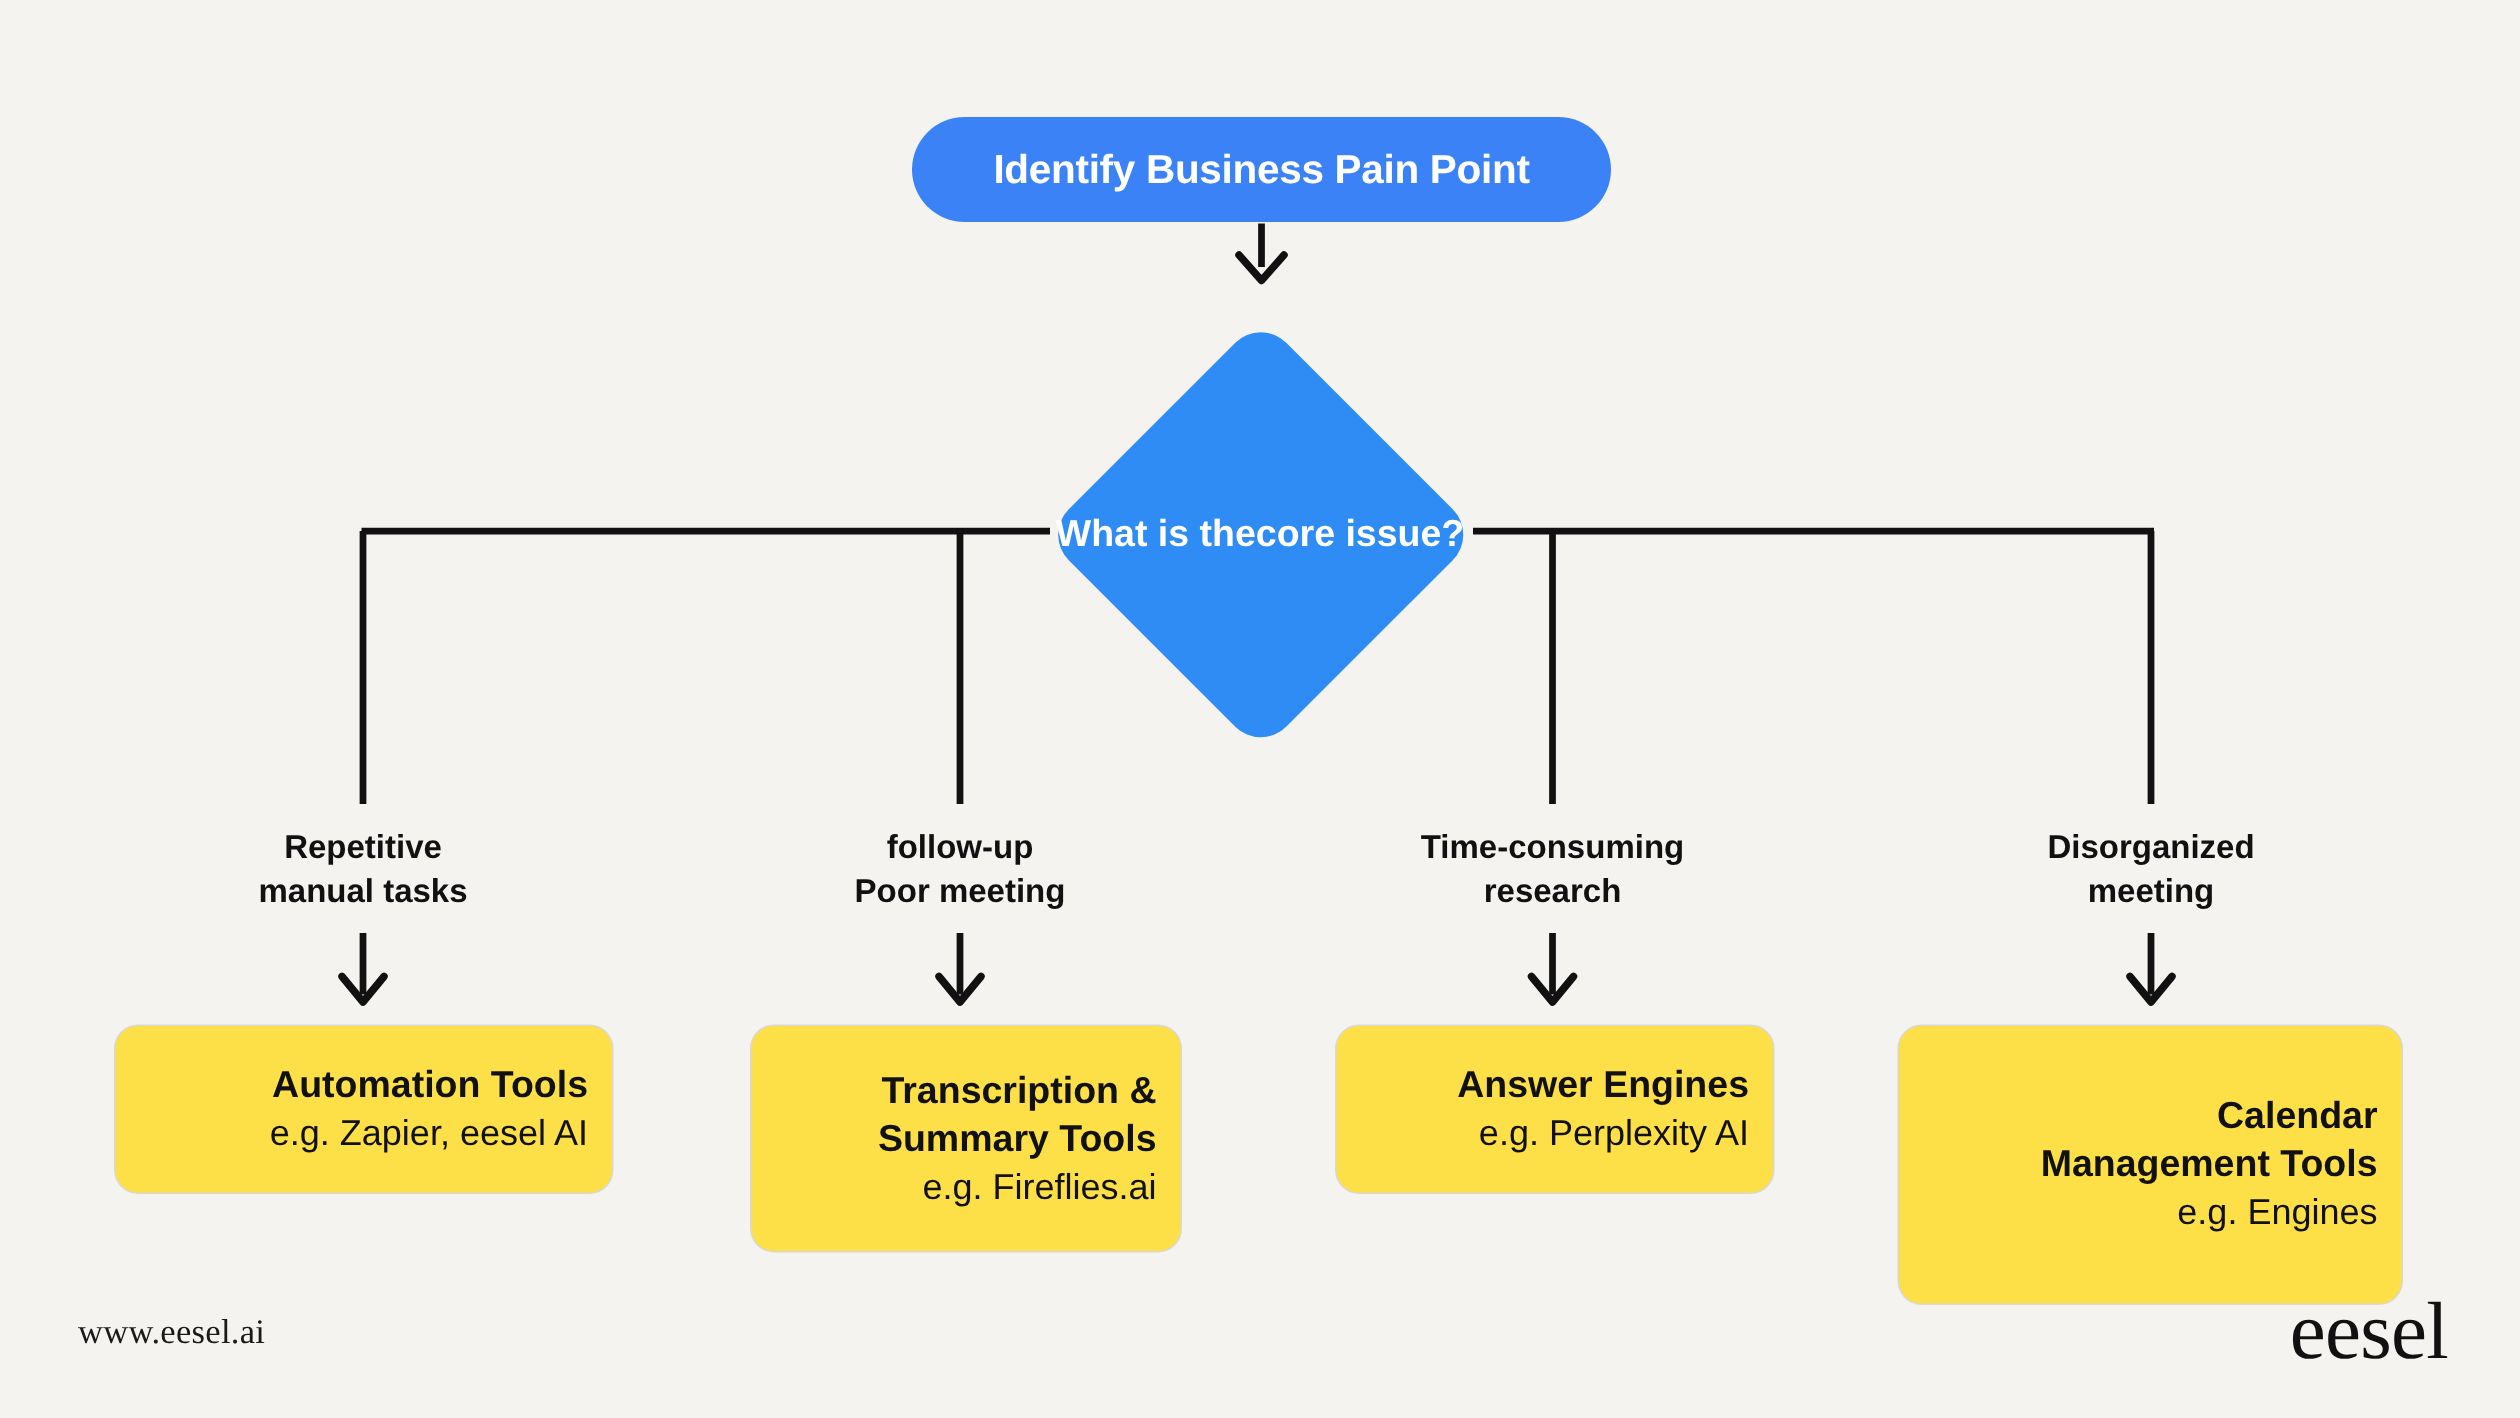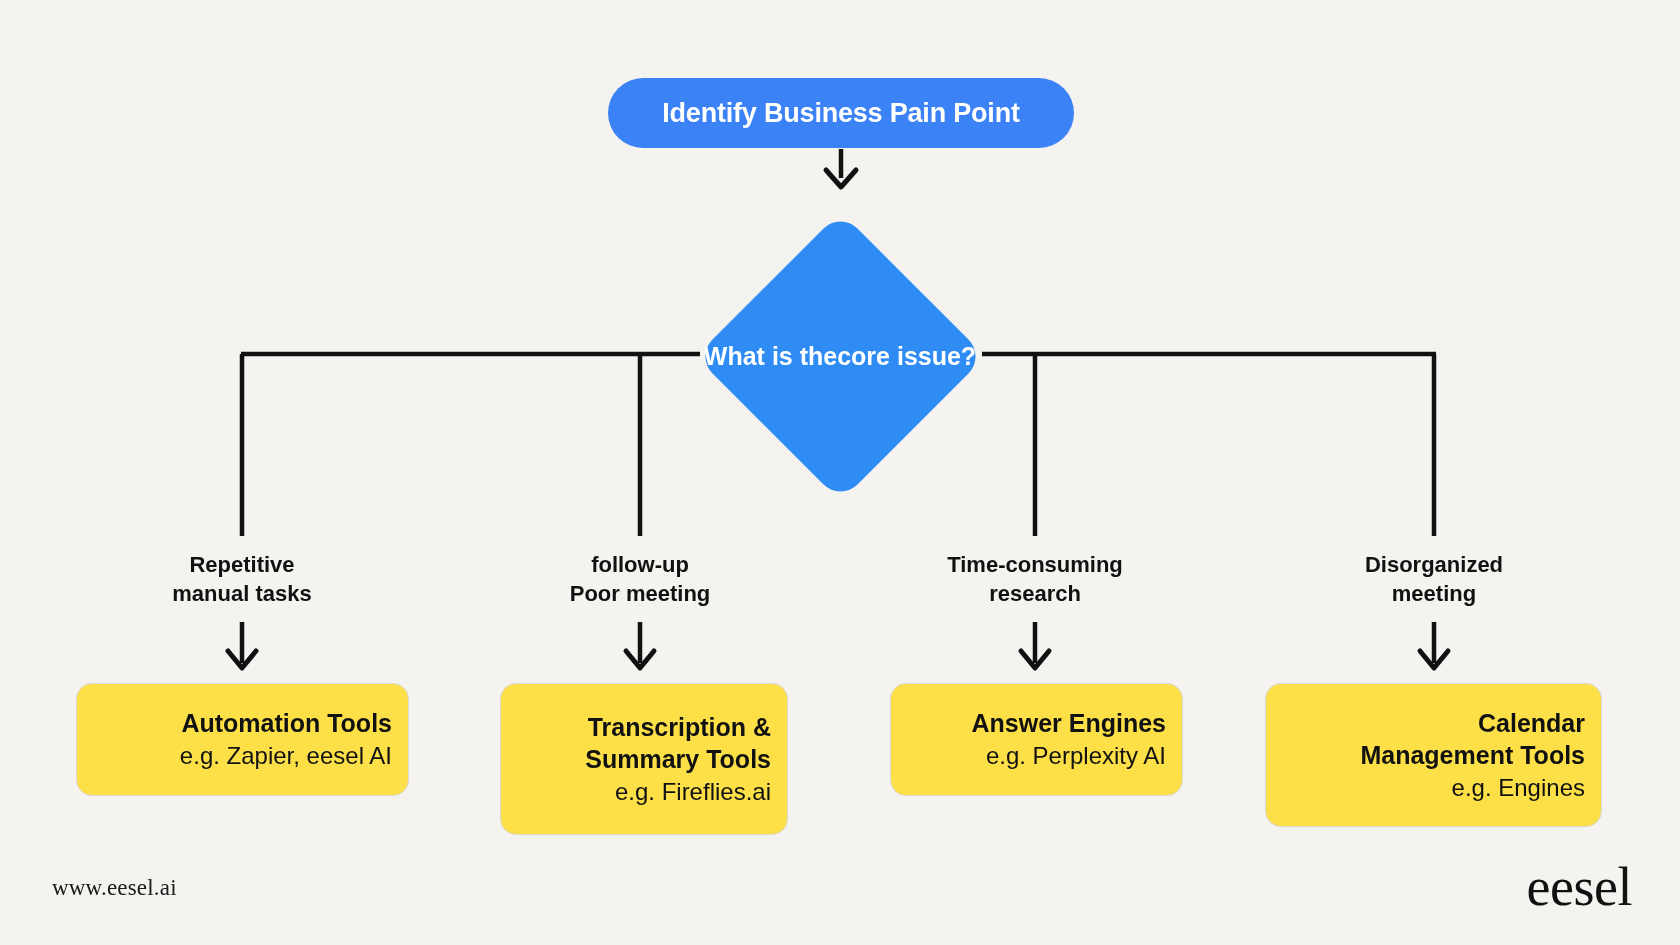--- a/index.html
+++ b/index.html
@@ -218,21 +218,21 @@
     <div class="leaf-title">Transcription &amp;</div>
     <div class="leaf-title">Summary Tools</div>
     <div class="leaf-sub">e.g. Fireflies.ai</div>
   </div>
 
   <div class="leaf-card" style="left:890px; top:683px; width:293px; height:113px;">
     <div class="leaf-title">Answer Engines</div>
     <div class="leaf-sub">e.g. Perplexity AI</div>
   </div>
 
-  <div class="leaf-card" style="left:1265px; top:683px; width:337px; height:144px;">
+  <div class="leaf-card" style="left:1265px; top:683px; width:337px; height:187px;">
     <div class="leaf-title">Calendar</div>
     <div class="leaf-title">Management Tools</div>
     <div class="leaf-sub">e.g. Engines</div>
   </div>
 
   <div class="footer-url">www.eesel.ai</div>
   <div class="footer-logo">eesel</div>
 
 </div>
 

